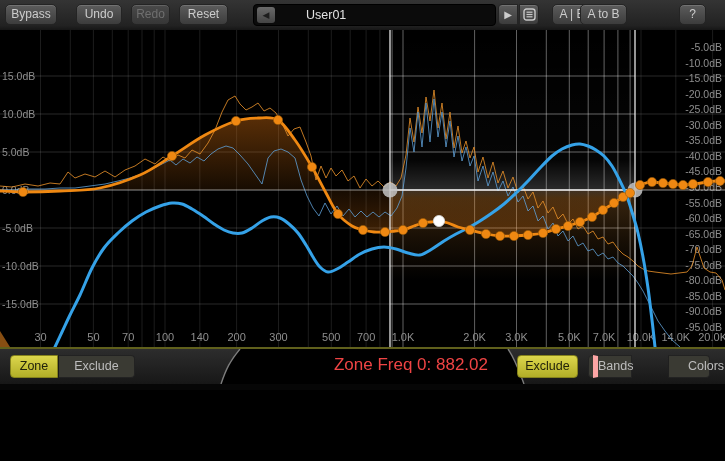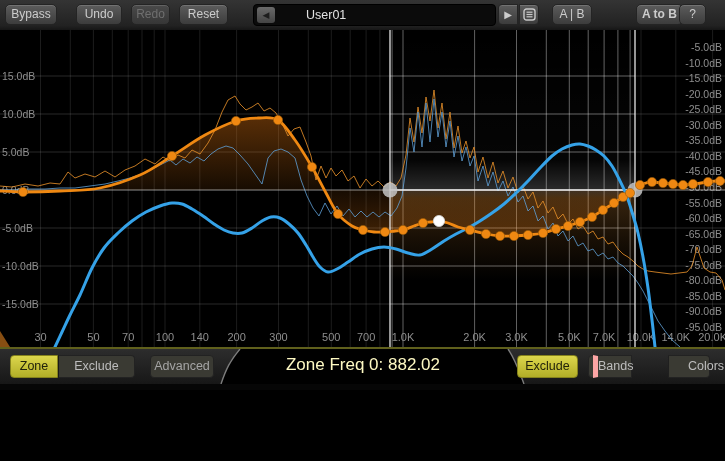--- a/index.html
+++ b/index.html
@@ -27,22 +27,22 @@
   #graph-strip{position:absolute;left:0;top:347px;width:725px;height:2px;background:#60601c;}
   
   #zonebar{position:absolute;left:0;top:349px;width:725px;height:35px;background:#000;}
   #zonebar svg.wings{position:absolute;left:0;top:0;}
   .zb-btn{position:absolute;top:6px;height:23px;box-sizing:border-box;background:#3a3a33;
           color:#bdbdbd;font-size:12.5px;line-height:21px;text-align:center;border:1px solid #222;}
   .zb-btn.yellow{background:linear-gradient(#dcd64c,#b2ae27);color:#22220a;border:1px solid #85821c;}
   #zone-btn{left:10px;width:48px;border-radius:4px 0 0 4px;}
   #exclude-btn{left:58px;width:77px;border-radius:0 4px 4px 0;border-left:1px solid #191919;}
   #advanced-btn{left:150px;width:64px;border-radius:4px;color:#a5a5a5;}
-  #zone-readout{position:absolute;left:238px;top:6px;width:250px;text-align:center;
-                color:#fef9c3;font-size:17px;}
+  #zone-readout{position:absolute;left:238px;top:6px;width:250px;text-align:right;
+                color:#ef4444;font-size:17px;}
   #analysis-btn{left:517px;width:61px;border-radius:4px;}
   #pre-btn{left:588px;width:41px;border-radius:4px 0 0 4px;}
   #bands-btn{left:593px;width:39px;border-left:5px solid #fca5a5;}
   #colors-btn{left:668px;width:42px;border-radius:0 4px 4px 0;border-left:1px solid #1f1f1f;padding-left:19px;}
   
   #footer{position:absolute;left:0;top:384px;width:725px;height:77px;background:#060606;}
   #bands-strip{position:absolute;left:316px;top:393px;height:53px;}
 </style>
 </head>
 <body>
@@ -65,21 +65,21 @@
     </div>
     <div class="tb-btn" id="list-btn">
       <svg width="13" height="13" viewBox="0 0 13 13">
         <rect x="1" y="1" width="11" height="11" rx="2.5" fill="none" stroke="#c8c8c8" stroke-width="1.4"></rect>
         <line x1="3.5" y1="4.2" x2="9.5" y2="4.2" stroke="#c8c8c8" stroke-width="1.2"></line>
         <line x1="3.5" y1="6.5" x2="9.5" y2="6.5" stroke="#c8c8c8" stroke-width="1.2"></line>
         <line x1="3.5" y1="8.8" x2="9.5" y2="8.8" stroke="#c8c8c8" stroke-width="1.2"></line>
       </svg>
     </div>
     <div class="tb-btn" style="left:552px;width:40px;">A | B</div>
-    <div class="tb-btn" style="left:636px;width:47px;font-weight:bold;">A to B</div>
+    <div class="tb-btn" style="left:580px;width:47px;">A to B</div>
     <div class="tb-btn" style="left:679px;width:27px;">?</div>
   </div>
 
   <div id="graph">
     <svg id="graph-svg" width="725" height="317" viewBox="0 30 725 317">
         <defs>
           <linearGradient id="fillO" gradientUnits="userSpaceOnUse" x1="0" y1="90" x2="0" y2="347">
             <stop offset="0" stop-color="#e27612" stop-opacity="0.5"></stop>
             <stop offset="0.39" stop-color="#e27612" stop-opacity="0.1"></stop>
             <stop offset="0.58" stop-color="#e27612" stop-opacity="0.3"></stop>
@@ -262,21 +262,20 @@
             <stop offset="1" stop-color="#171717"></stop>
         </linearGradient>
       </defs>
       <path d="M-4,0 L240,0 C230,12 226,20 221,35 L-4,35 Z" fill="url(#wg)"></path>
       <path d="M240,0 C230,12 226,20 221,35" fill="none" stroke="#7d7d7d" stroke-width="1.4"></path>
       <path d="M729,0 L508,0 C516,12 519,22 524,35 L729,35 Z" fill="url(#wg)"></path>
       <path d="M508,0 C516,12 519,22 524,35" fill="none" stroke="#7d7d7d" stroke-width="1.4"></path>
     </svg>
     <div class="zb-btn yellow" id="zone-btn">Zone</div>
     <div class="zb-btn" id="exclude-btn">Exclude</div>
-    <div class="zb-btn" id="advanced-btn">Advanced</div>
     <div id="zone-readout">Zone Freq 0: 882.02</div>
     <div class="zb-btn yellow" id="analysis-btn">Exclude</div>
     <div class="zb-btn" id="pre-btn">Pre</div>
     <div class="zb-btn" id="bands-btn">Bands</div>
     <div class="zb-btn" id="colors-btn">Colors</div>
   </div>
 
   <div id="footer">
 
     <div id="bands-strip"></div>

